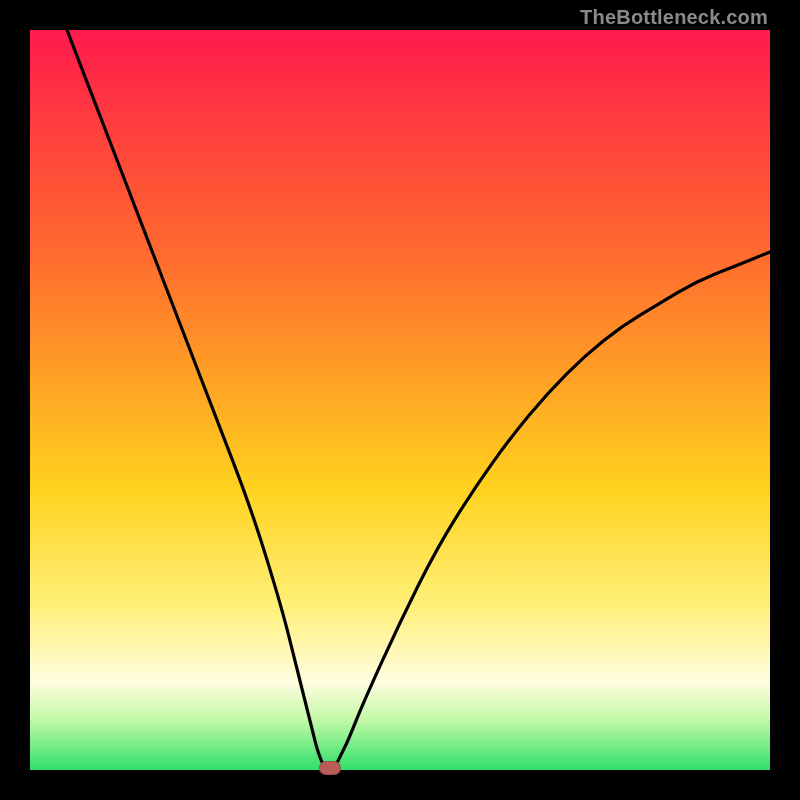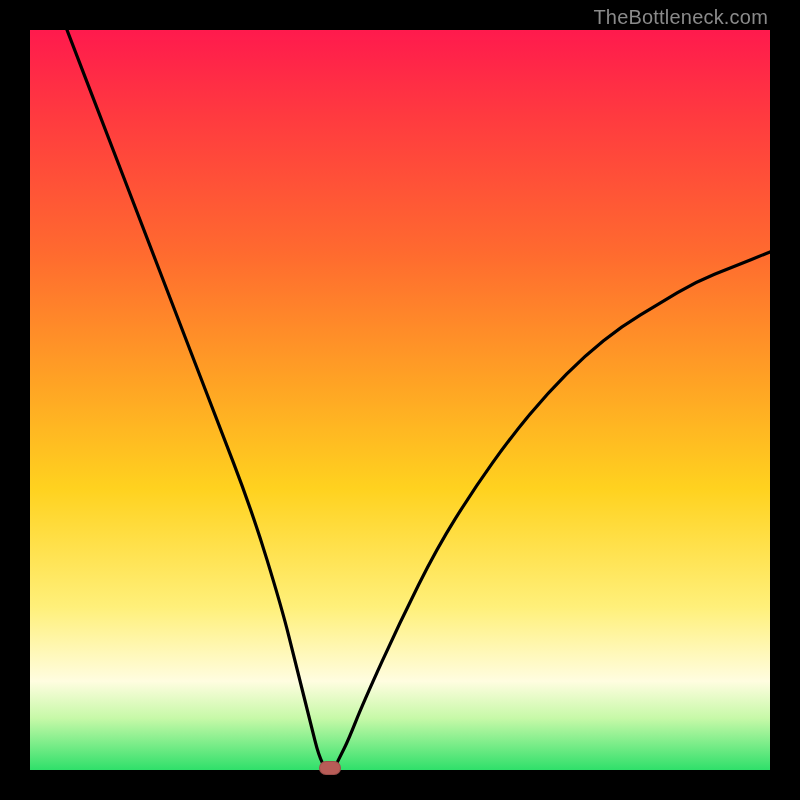--- a/index.html
+++ b/index.html
@@ -36,21 +36,21 @@
       #c7f9a8 93%,
       #2fe06a 100%
     );
   }
   .watermark {
     position: absolute;
     top: 6px;
     right: 32px;
     color: #8a8a8a;
     font-size: 20px;
-    font-weight: 400;
+    font-weight: 700;
     letter-spacing: 0.2px;
     user-select: none;
   }
   svg.curve {
     position: absolute;
     left: 0;
     top: 0;
     width: 740px;
     height: 740px;
   }

